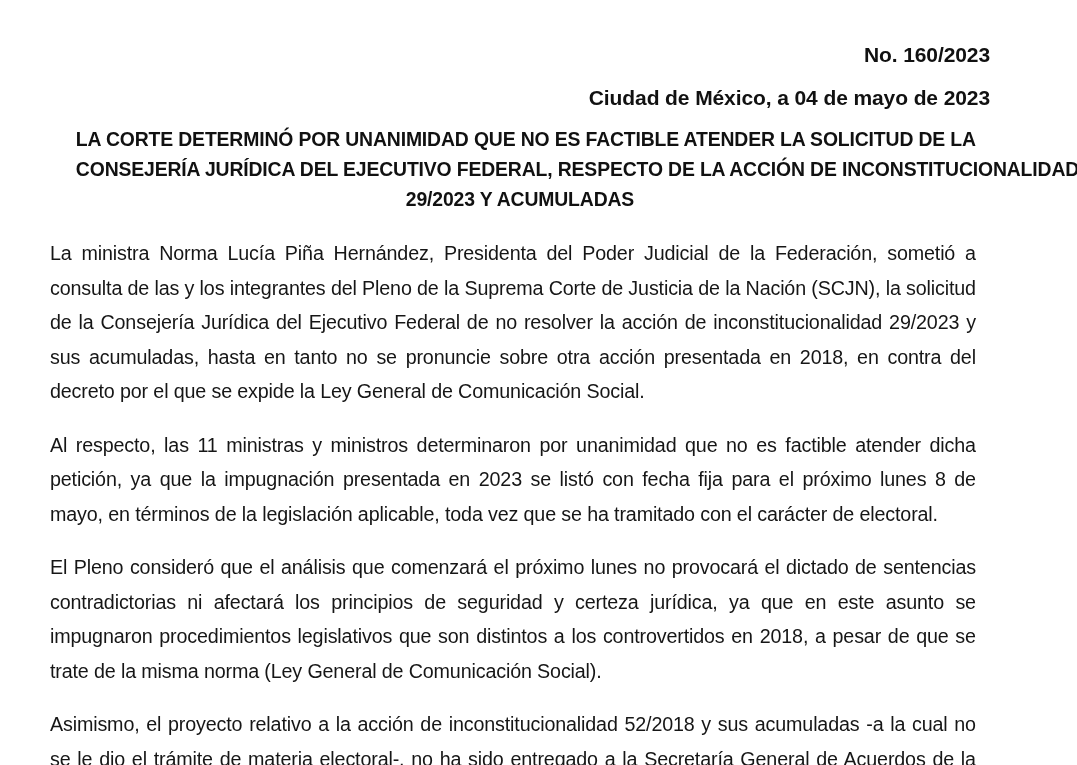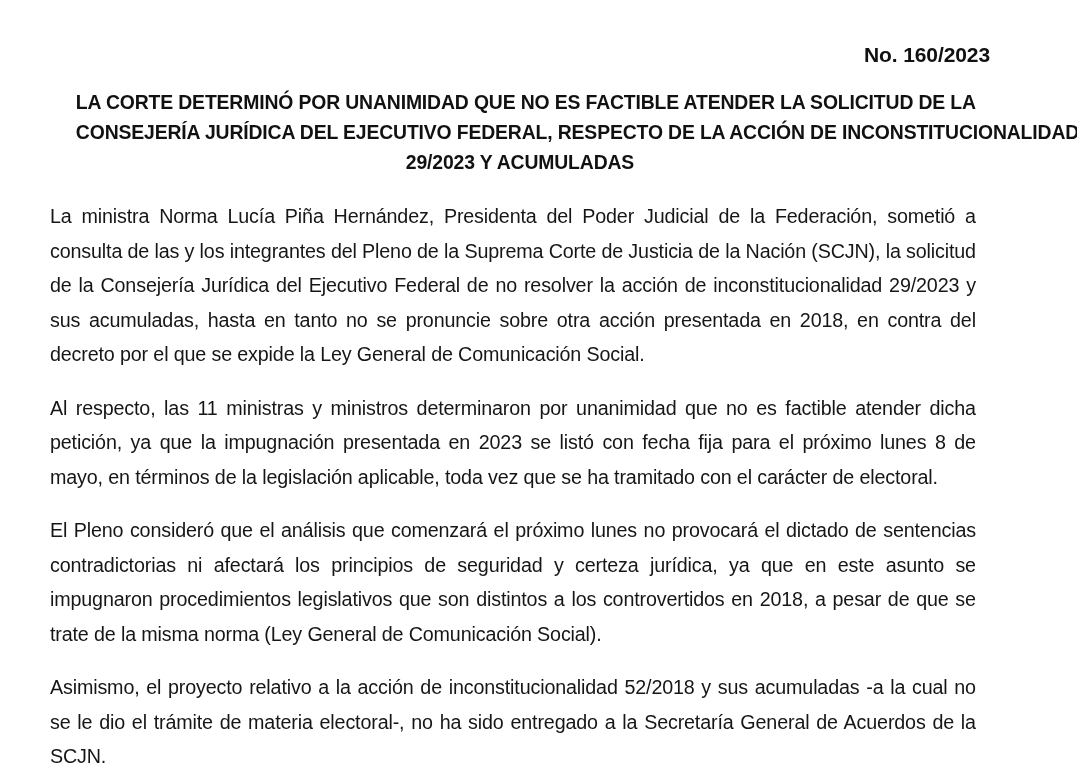--- a/index.html
+++ b/index.html
@@ -88,20 +88,21 @@
   }
 </style>
 </head>
 <body>
 
 <div class="page">
   <div class="content">
 
     <div class="doc-header">
       <div class="header-line number">No. 160/2023</div>
+      <div class="header-line date">Ciudad de México, a 04 de mayo de 2023</div>
     </div>
 
     <h1 class="doc-title">
       <span class="title-line">LA CORTE DETERMINÓ POR UNANIMIDAD QUE NO ES FACTIBLE ATENDER LA SOLICITUD DE LA</span>
       <span class="title-line">CONSEJERÍA JURÍDICA DEL EJECUTIVO FEDERAL, RESPECTO DE LA ACCIÓN DE INCONSTITUCIONALIDAD</span>
       <span class="title-line">29/2023 Y ACUMULADAS</span>
     </h1>
 
     <div class="doc-body">
       <p class="para">La ministra Norma Lucía Piña Hernández, Presidenta del Poder Judicial de la Federación, sometió a consulta de las y los integrantes del Pleno de la Suprema Corte de Justicia de la Nación (SCJN), la solicitud de la Consejería Jurídica del Ejecutivo Federal de no resolver la acción de inconstitucionalidad 29/2023 y sus acumuladas, hasta en tanto no se pronuncie sobre otra acción presentada en 2018, en contra del decreto por el que se expide la Ley General de Comunicación Social.</p>

